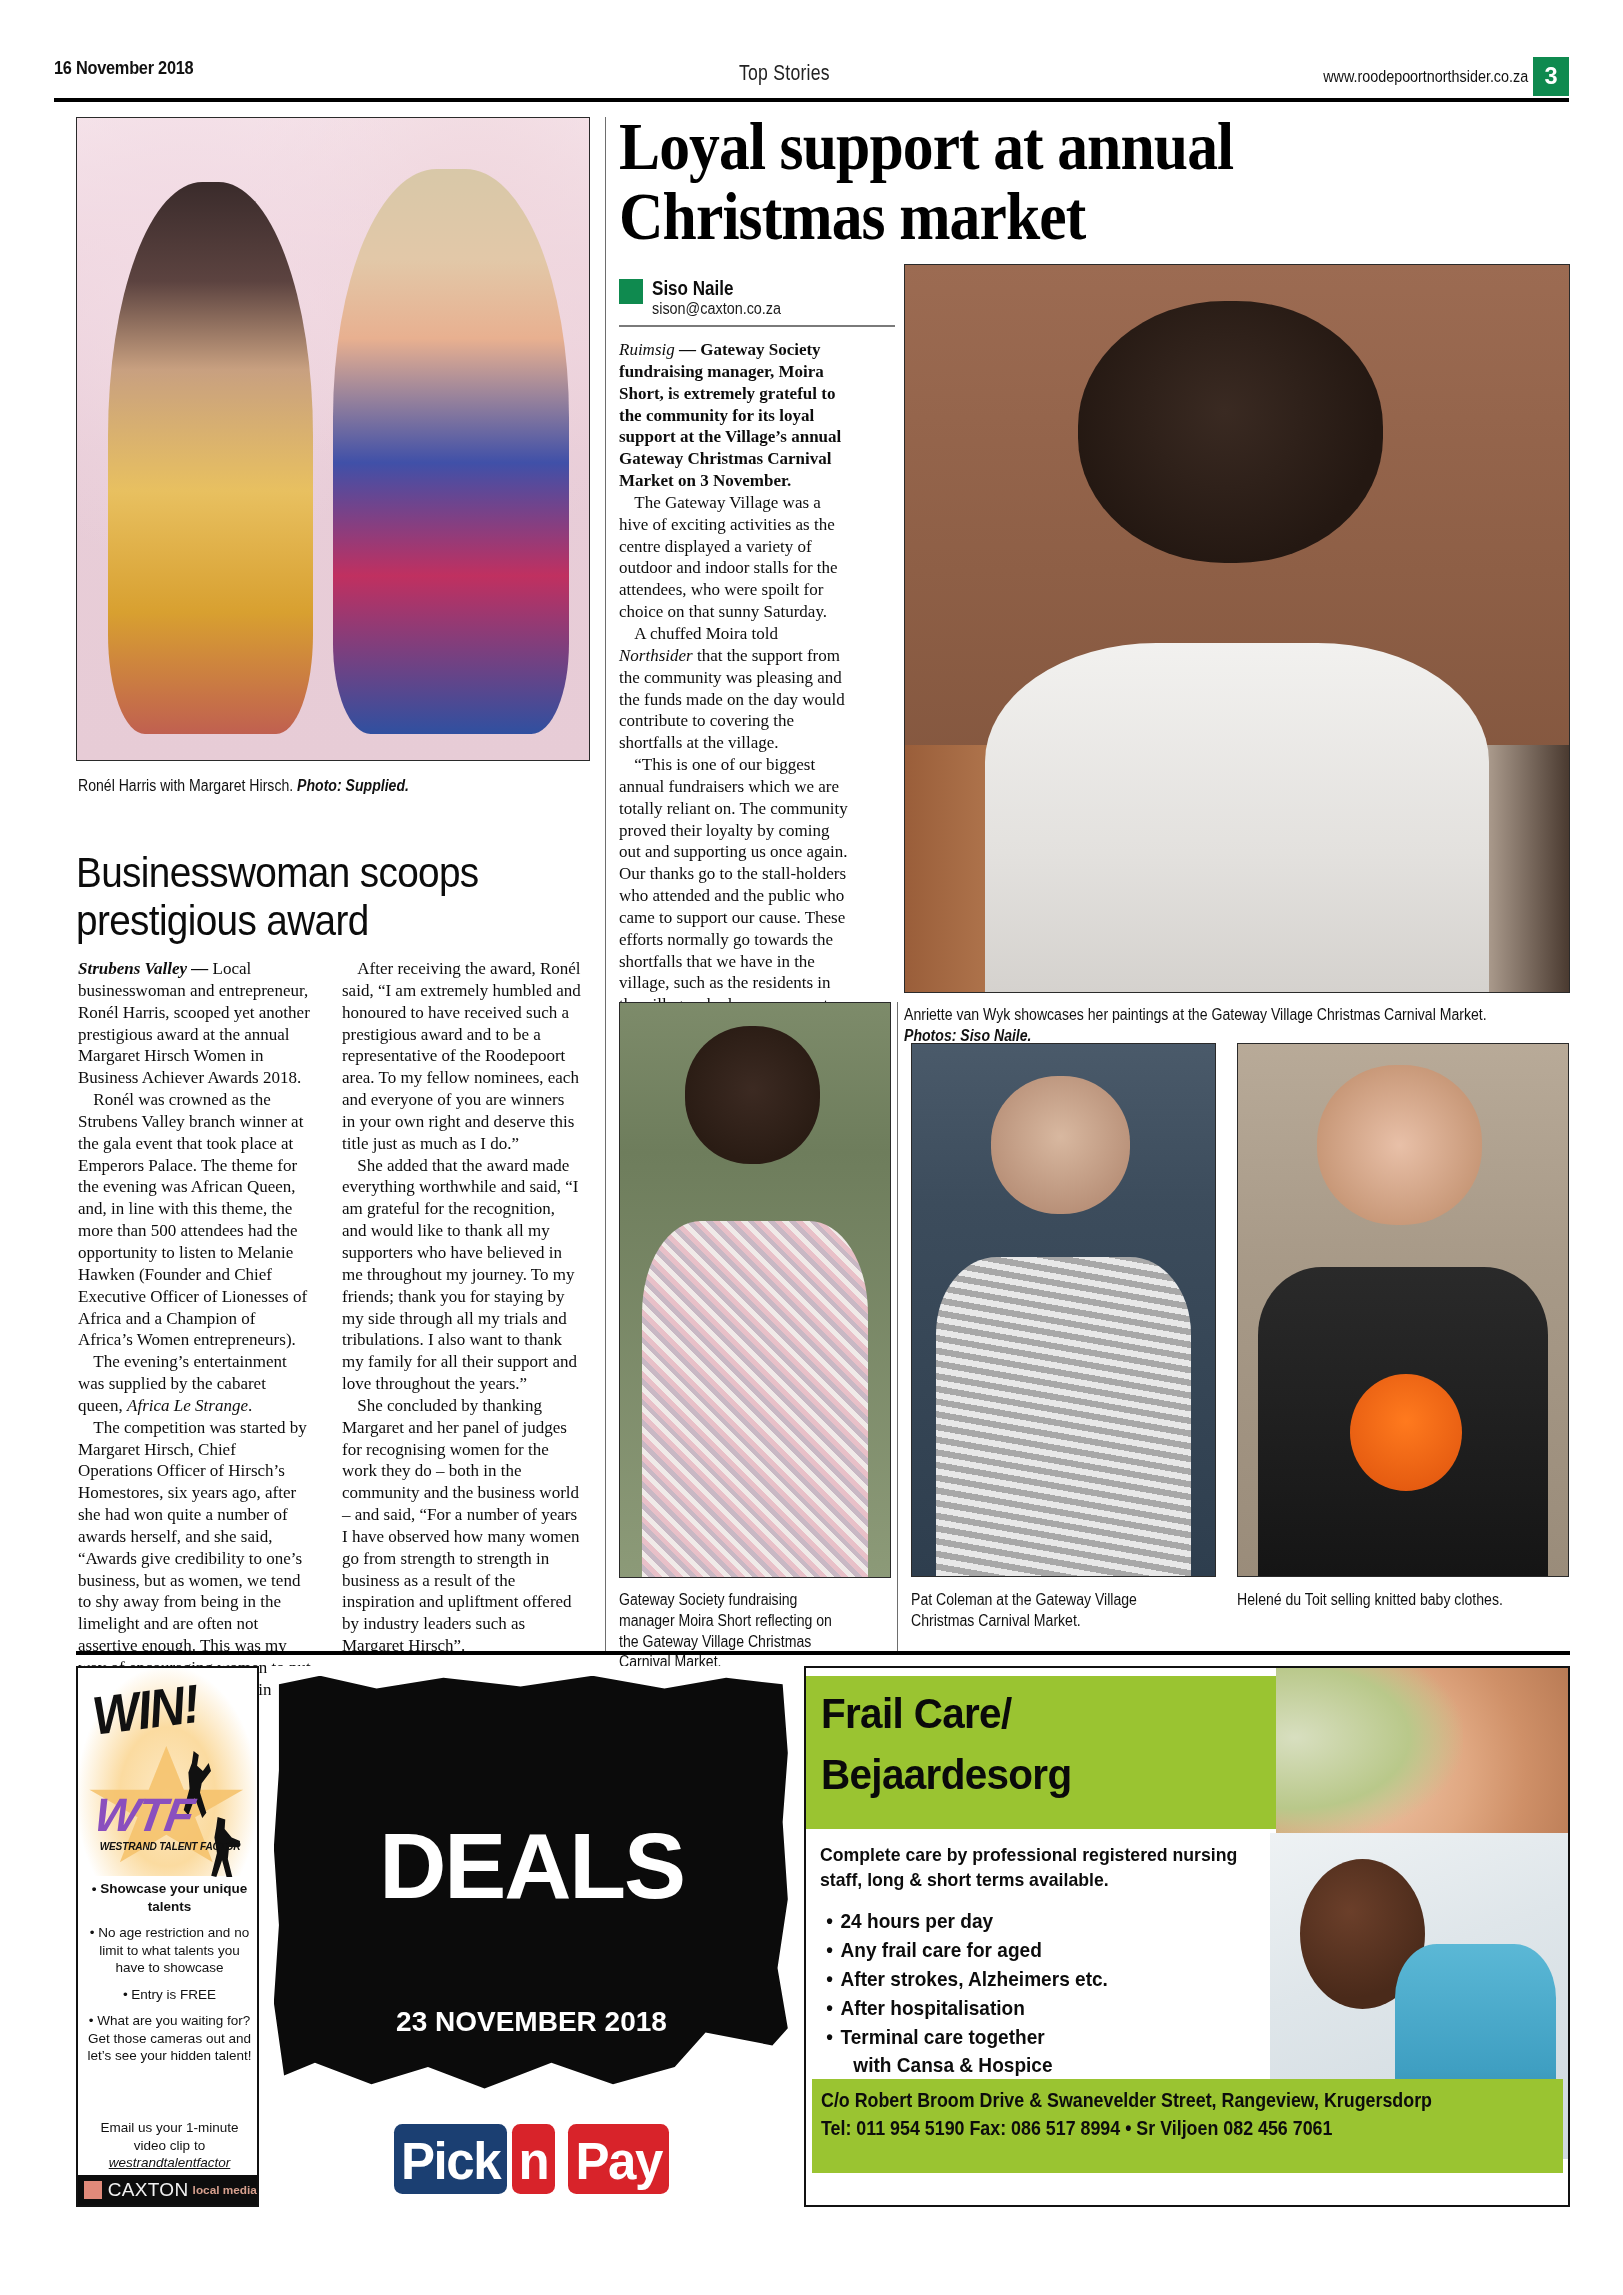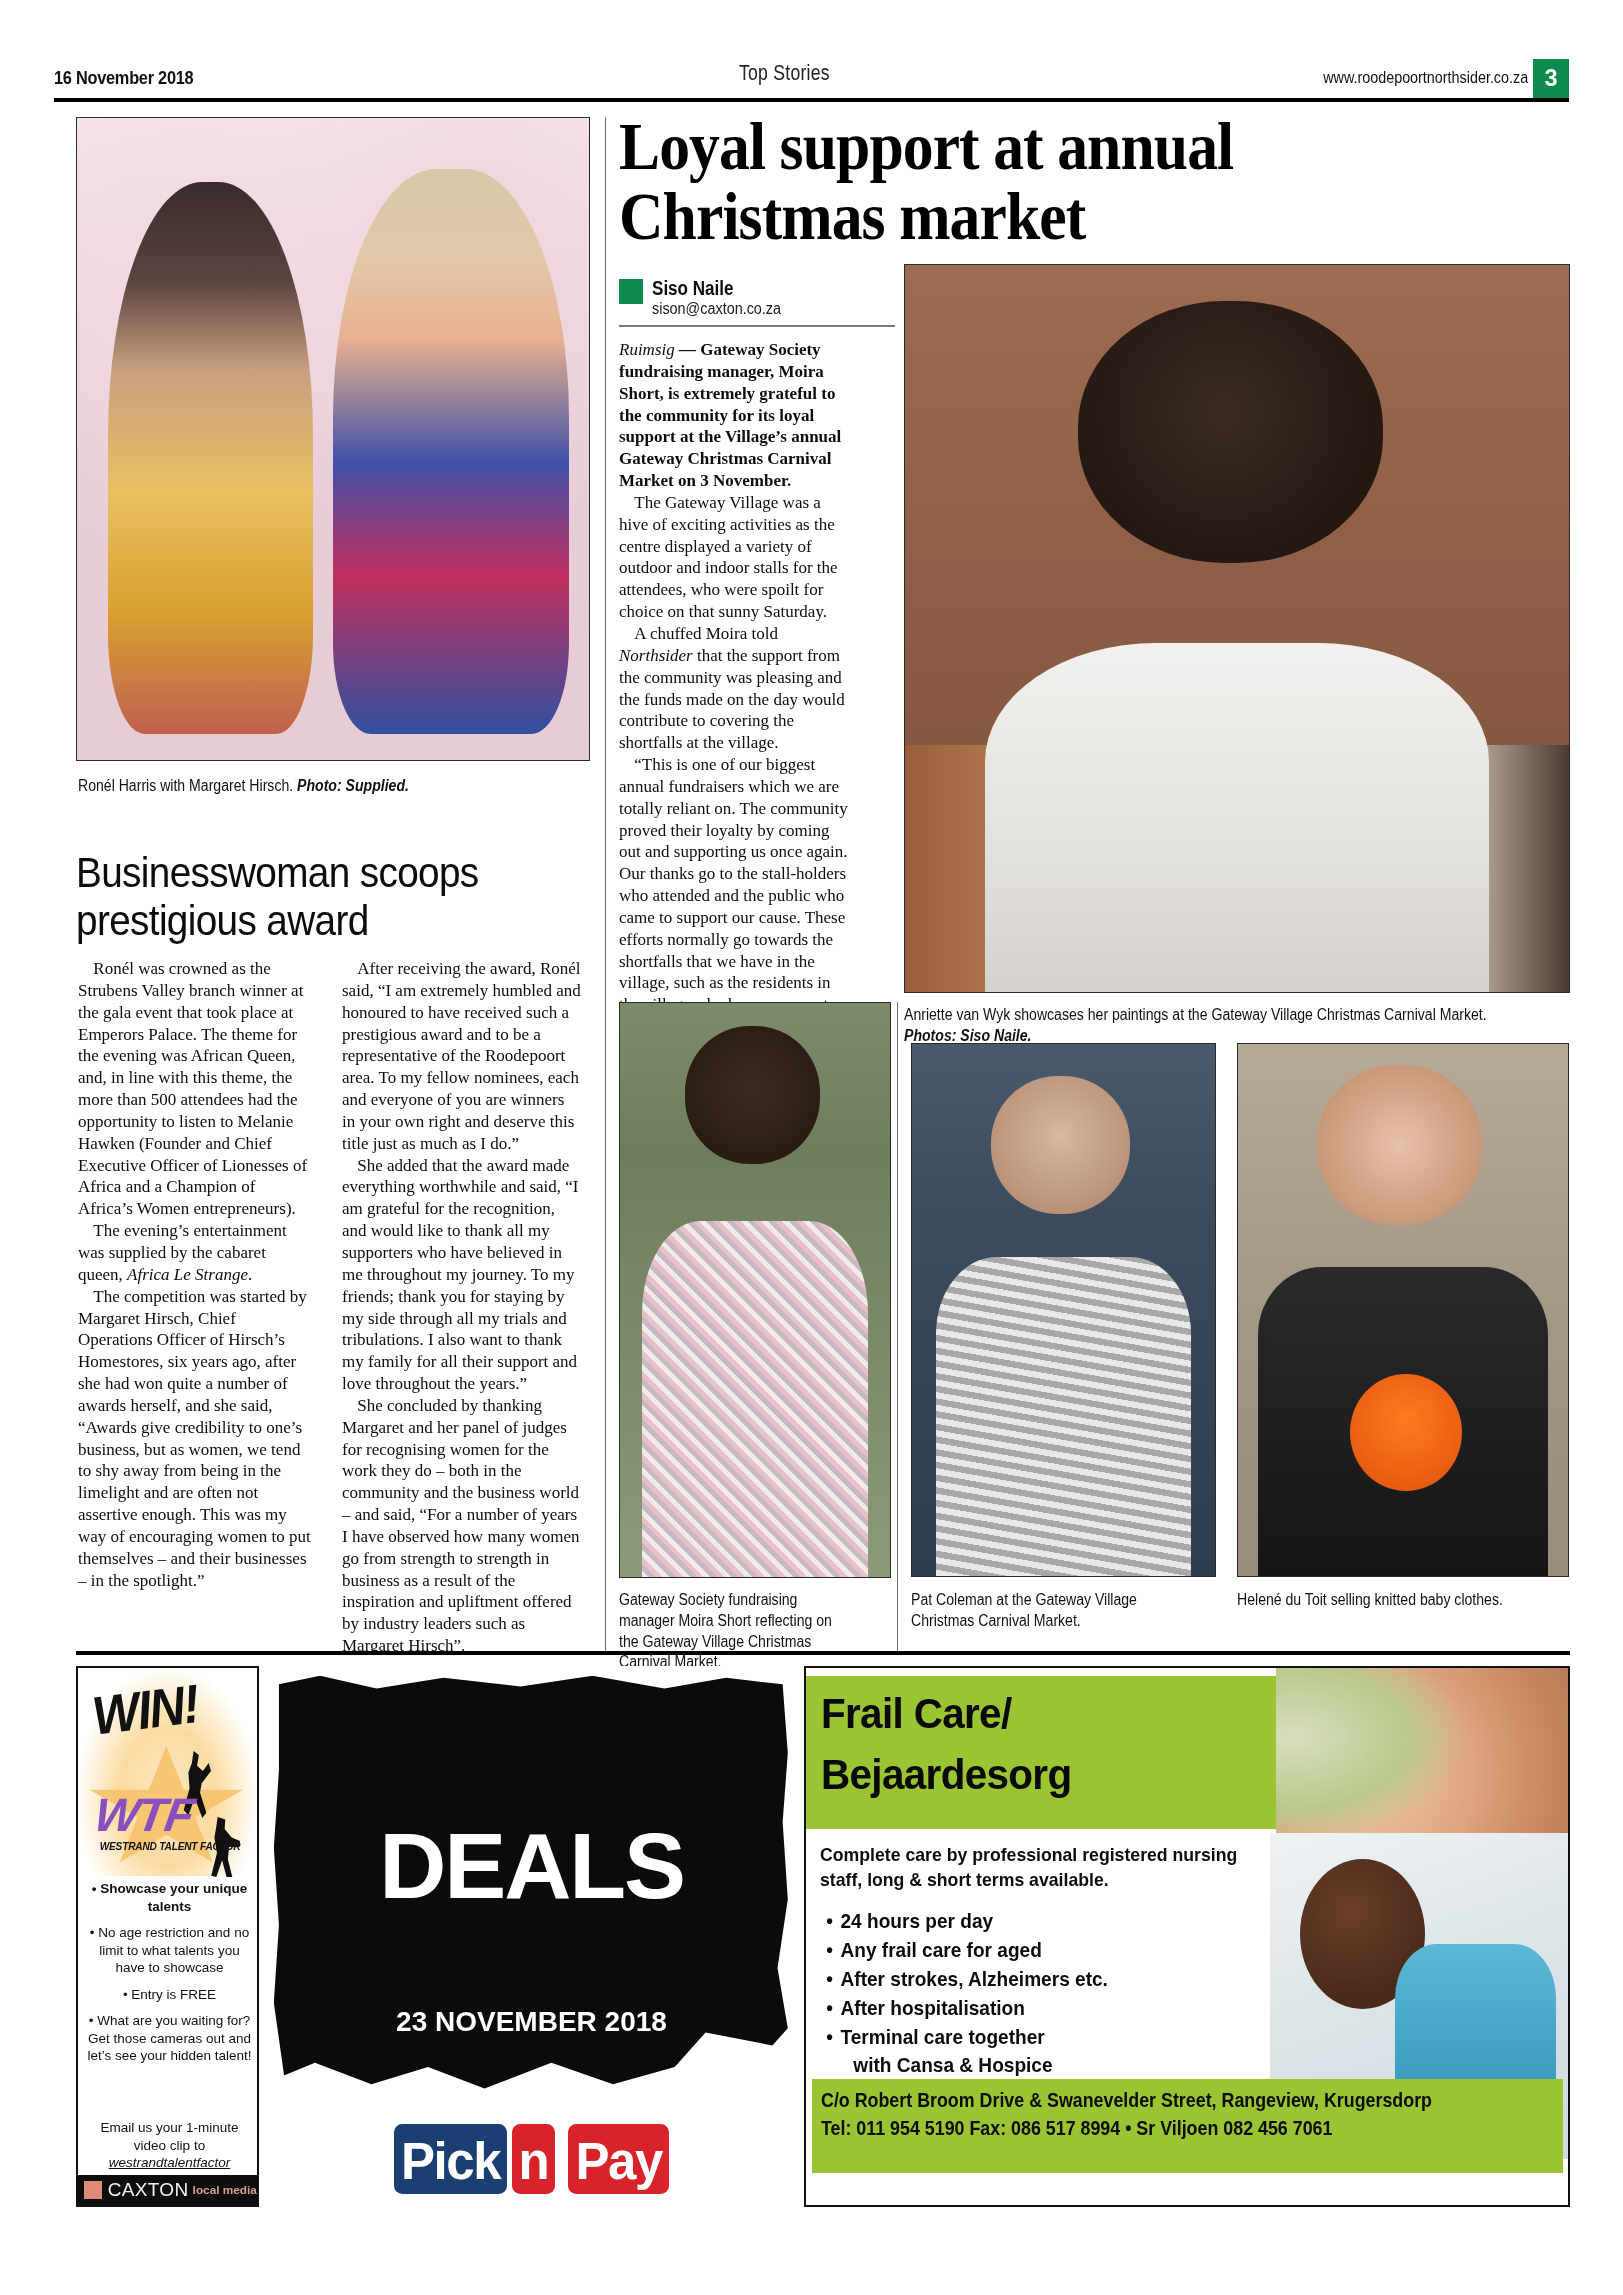--- a/index.html
+++ b/index.html
@@ -8,21 +8,21 @@
     background: #ffffff;
     font-family: "Liberation Serif", serif;
     position: relative;
     overflow: hidden;
   }
   .page { position: absolute; left: 0; top: 0; width: 1624px; height: 2295px; }
 
   
   .masthead {
     position: absolute; left: 54px; top: 57px; width: 1515px; height: 42px;
-    display: flex; align-items: center; justify-content: space-between;
+    display: flex; align-items: flex-start; justify-content: space-between;
   }
   .mh-date {
     font-family: "Liberation Sans", sans-serif;
     font-weight: bold; font-size: 19px; letter-spacing: -0.3px;
     transform: scaleX(0.86); transform-origin: left center;
     color: #111;
   }
   .mh-center {
     font-family: "Liberation Sans", sans-serif;
     font-size: 21.5px; color: #222; letter-spacing: 0.3px;
@@ -431,20 +431,21 @@
     <div class="ph-inner pf-lead"></div>
   </div>
 
   <div class="caption" style="left:78px; top:776px; width:569px;">
     <span>Ronél Harris with Margaret Hirsch. </span><b>Photo: Supplied.</b>
   </div>
 
   <h2 class="head-left">Businesswoman scoops prestigious award</h2>
 
   <div class="col-body" id="left-col-1">
+    <p class="first"><span class="lead">Strubens Valley — </span><span>Local businesswoman and entrepreneur, Ronél Harris, scooped yet another prestigious award at the annual Margaret Hirsch Women in Business Achiever Awards 2018.</span></p>
     <p><span>Ronél was crowned as the Strubens Valley branch winner at the gala event that took place at Emperors Palace. The theme for the evening was African Queen, and, in line with this theme, the more than 500 attendees had the opportunity to listen to Melanie Hawken (Founder and Chief Executive Officer of Lionesses of Africa and a Champion of Africa’s Women entrepreneurs).</span></p>
     <p><span>The evening’s entertainment was supplied by the cabaret queen, </span><i>Africa Le Strange</i><span>.</span></p>
     <p><span>The competition was started by Margaret Hirsch, Chief Operations Officer of Hirsch’s Homestores, six years ago, after she had won quite a number of awards herself, and she said, “Awards give credibility to one’s business, but as women, we tend to shy away from being in the limelight and are often not assertive enough. This was my way of encouraging women to put themselves – and their businesses – in the spotlight.”</span></p>
   </div>
 
   <div class="col-body" id="left-col-2">
     <p><span>After receiving the award, Ronél said, “I am extremely humbled and honoured to have received such a prestigious award and to be a representative of the Roodepoort area. To my fellow nominees, each and everyone of you are winners in your own right and deserve this title just as much as I do.”</span></p>
     <p><span>She added that the award made everything worthwhile and said, “I am grateful for the recognition, and would like to thank all my supporters who have believed in me throughout my journey. To my friends; thank you for staying by my side through all my trials and tribulations. I also want to thank my family for all their support and love throughout the years.”</span></p>
     <p><span>She concluded by thanking Margaret and her panel of judges for recognising women for the work they do – both in the community and the business world – and said, “For a number of years I have observed how many women go from strength to strength in business as a result of the inspiration and upliftment offered by industry leaders such as Margaret Hirsch”.</span></p>
   </div>

